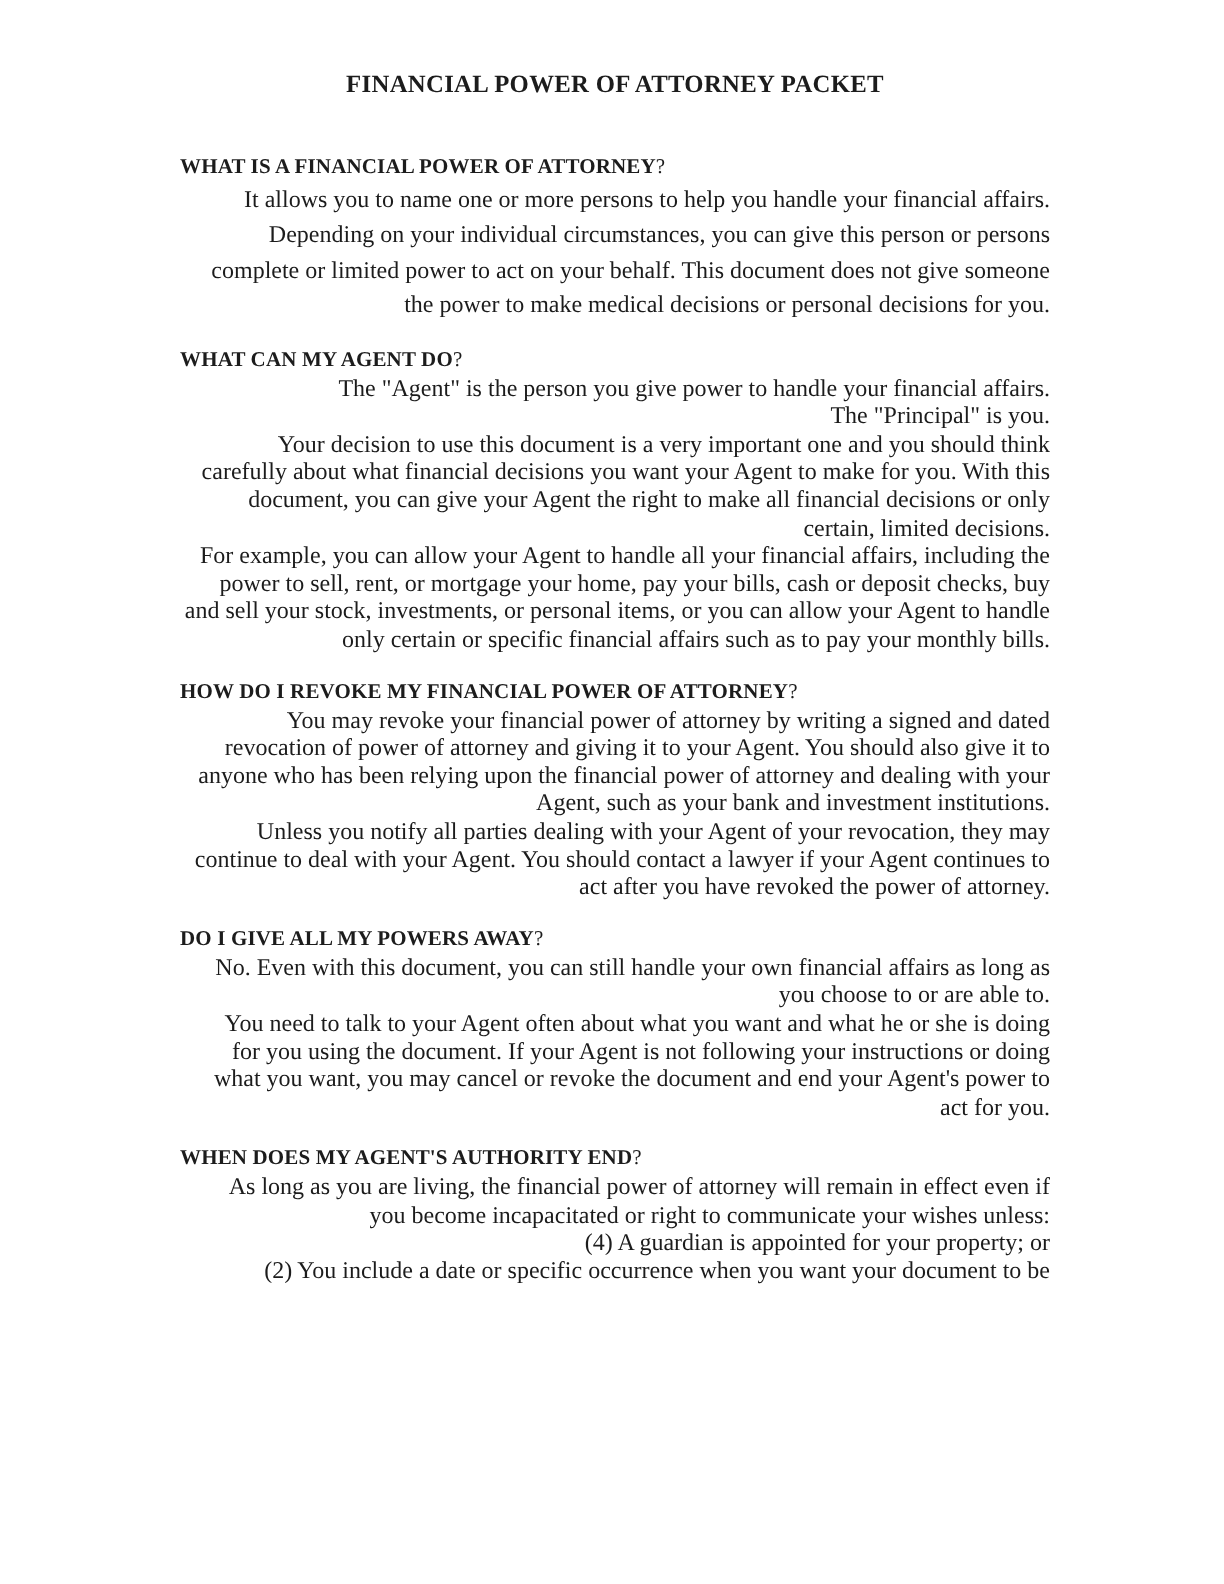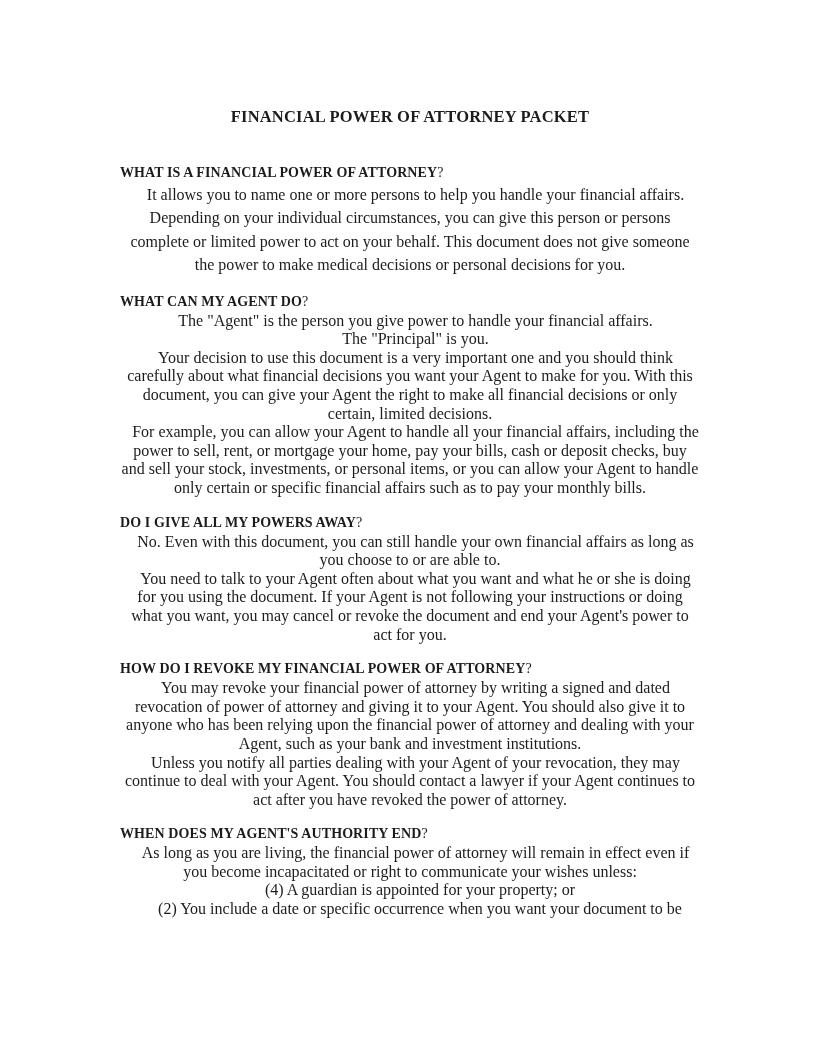--- a/index.html
+++ b/index.html
@@ -1,21 +1,21 @@
 <!DOCTYPE html>
 <html><head>
 <meta charset="utf-8">
 <style>
   html, body { margin: 0; padding: 0; background: #ffffff; }
   .page {
     box-sizing: border-box;
     width: 816px;
     min-height: 1056px;
     margin: 0 auto;
-    padding: 107px 116px 40px 120px;
+    padding: 46px 116px 40px 120px;
     background: #ffffff;
     color: #1c1c1c;
     font-family: "Liberation Serif", "DejaVu Serif", serif;
     font-size: 16px;
     border-radius: 10px;
   }
   .doc-title {
     font-size: 16.5px;
     font-weight: bold;
     text-align: center;
@@ -29,21 +29,21 @@
     font-weight: bold;
     line-height: 19px;
     margin: 15px 0 1px 0;
     letter-spacing: 0.1px;
   }
   .section-heading .q { font-weight: normal; }
   .para {
     margin: 0;
     line-height: 18.6px;
     text-indent: 11px;
-    text-align: center;
+    text-align: right;
   }
   .para.loose { line-height: 23.4px; }
   .para.list { text-indent: 20px; }
 </style>
 </head>
 <body>
 
 <div class="page">
 
   <h1 class="doc-title">FINANCIAL POWER OF ATTORNEY PACKET</h1>
@@ -55,29 +55,29 @@
 
   <div class="section">
     <h2 class="section-heading"><span>WHAT CAN MY AGENT DO</span><span class="q">?</span></h2>
     <p class="para">The "Agent" is the person you give power to handle your financial affairs.</p>
     <p class="para">The "Principal" is you.</p>
     <p class="para">Your decision to use this document is a very important one and you should think carefully about what financial decisions you want your Agent to make for you. With this document, you can give your Agent the right to make all financial decisions or only certain, limited decisions.</p>
     <p class="para">For example, you can allow your Agent to handle all your financial affairs, including the power to sell, rent, or mortgage your home, pay your bills, cash or deposit checks, buy and sell your stock, investments, or personal items, or you can allow your Agent to handle only certain or specific financial affairs such as to pay your monthly bills.</p>
   </div>
 
   <div class="section">
+    <h2 class="section-heading"><span>HOW DO I REVOKE MY FINANCIAL POWER OF ATTORNEY</span><span class="q">?</span></h2>
+    <p class="para">You may revoke your financial power of attorney by writing a signed and dated revocation of power of attorney and giving it to your Agent. You should also give it to anyone who has been relying upon the financial power of attorney and dealing with your Agent, such as your bank and investment institutions.</p>
+    <p class="para">Unless you notify all parties dealing with your Agent of your revocation, they may continue to deal with your Agent. You should contact a lawyer if your Agent continues to act after you have revoked the power of attorney.</p>
+  </div>
+
+  <div class="section">
     <h2 class="section-heading"><span>DO I GIVE ALL MY POWERS AWAY</span><span class="q">?</span></h2>
     <p class="para">No. Even with this document, you can still handle your own financial affairs as long as you choose to or are able to.</p>
     <p class="para">You need to talk to your Agent often about what you want and what he or she is doing for you using the document. If your Agent is not following your instructions or doing what you want, you may cancel or revoke the document and end your Agent's power to act for you.</p>
-  </div>
-
-  <div class="section">
-    <h2 class="section-heading"><span>HOW DO I REVOKE MY FINANCIAL POWER OF ATTORNEY</span><span class="q">?</span></h2>
-    <p class="para">You may revoke your financial power of attorney by writing a signed and dated revocation of power of attorney and giving it to your Agent. You should also give it to anyone who has been relying upon the financial power of attorney and dealing with your Agent, such as your bank and investment institutions.</p>
-    <p class="para">Unless you notify all parties dealing with your Agent of your revocation, they may continue to deal with your Agent. You should contact a lawyer if your Agent continues to act after you have revoked the power of attorney.</p>
   </div>
 
   <div class="section">
     <h2 class="section-heading"><span>WHEN DOES MY AGENT'S AUTHORITY END</span><span class="q">?</span></h2>
     <p class="para">As long as you are living, the financial power of attorney will remain in effect even if you become incapacitated or right to communicate your wishes unless:</p>
     <p class="para list">(4) A guardian is appointed for your property; or</p>
     <p class="para list">(2) You include a date or specific occurrence when you want your document to be</p>
   </div>
 
 </div>

